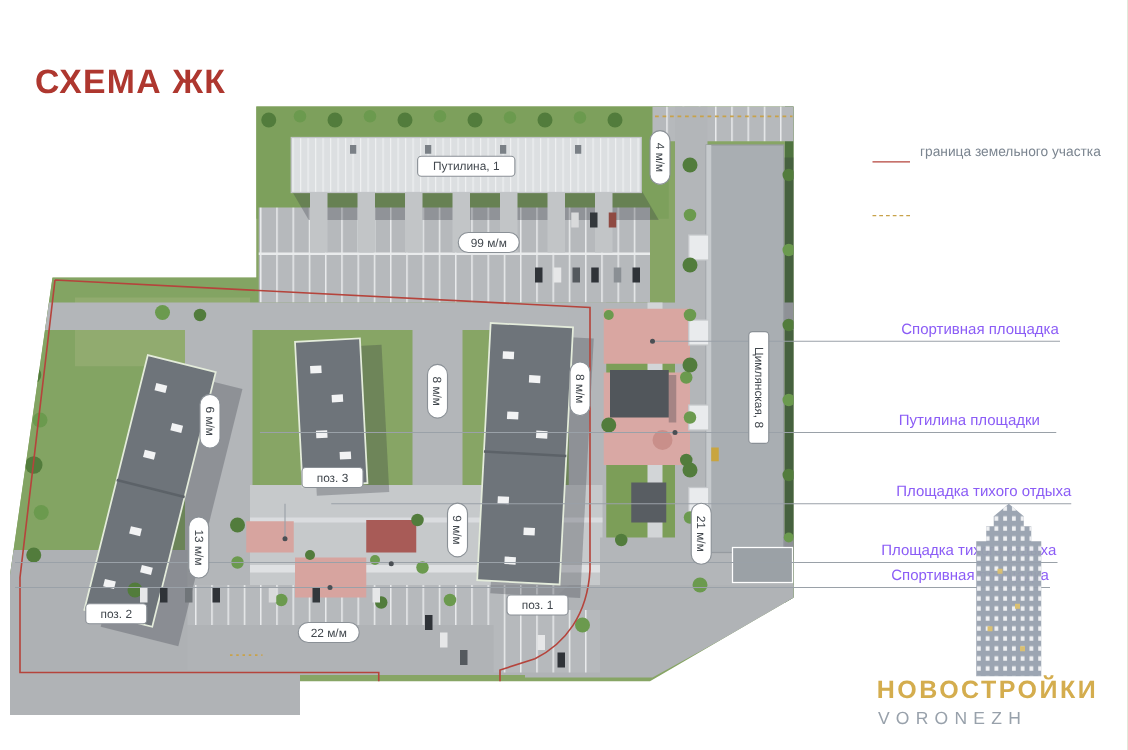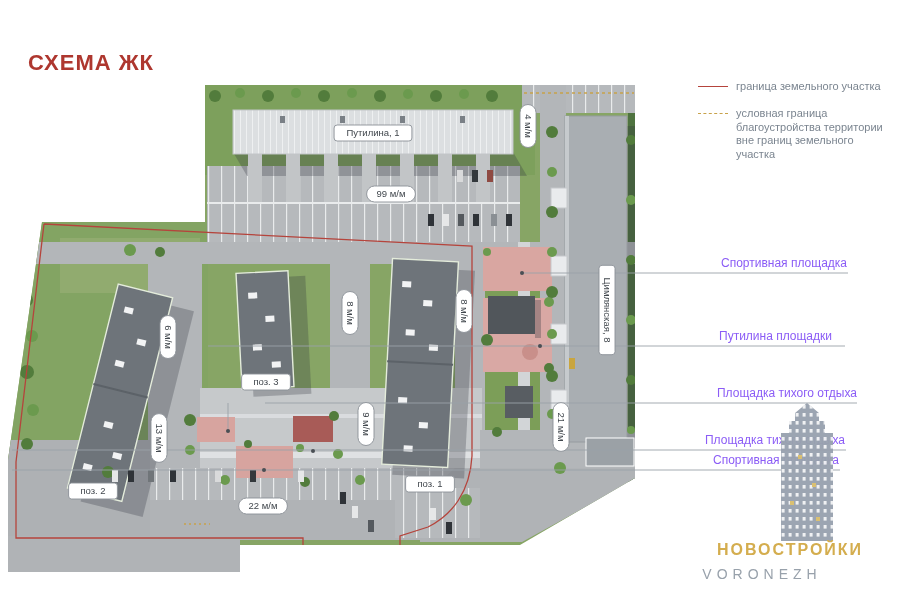--- a/index.html
+++ b/index.html
@@ -1,33 +1,33 @@
 <!DOCTYPE html>
 <html><head>
 <meta charset="utf-8">
 <style>
   html,body{margin:0;padding:0;background:#ffffff;}
   body{width:902px;height:600px;position:relative;overflow:hidden;
        font-family:"Liberation Sans", sans-serif;}
   .abs{position:absolute;}
   
-  .title{left:28px;top:50px;font-size:22px;font-weight:700;color:#ae372f;letter-spacing:1px;}
+  .title{left:28px;top:50px;font-size:27px;font-weight:700;color:#ae372f;letter-spacing:1px;}
   
   .legend{left:698px;top:80px;width:195px;color:#7b8590;font-size:11px;}
-  .legend-item{display:flex;align-items:flex-start;margin-bottom:13px;}
+  .legend-item{display:flex;align-items:flex-end;margin-bottom:13px;margin-top:36px;}
   .swatch{width:30px;margin:6px 8px 0 0;flex:0 0 30px;}
   .swatch.solid{border-top:1.6px solid #b5443c;}
   .swatch.dashed{border-top:1.6px dashed #c8a24a;}
   .legend-label{line-height:1.25;max-width:152px;}
   
   .callout{color:#8b5cf6;font-size:12px;white-space:nowrap;z-index:4;}
   
   .wm-tower{left:752px;top:403px;z-index:5;opacity:.96;}
   .wm-brand{left:695px;top:541px;width:190px;text-align:center;z-index:5;
-            font-size:16px;font-weight:700;letter-spacing:2px;color:#d4ad4e;}
+            font-size:20px;font-weight:700;letter-spacing:2px;color:#d4ad4e;}
   .wm-city{left:667px;top:566px;width:190px;text-align:center;z-index:5;
            font-size:14px;letter-spacing:5px;color:#98a1ab;}
   
   svg.map{position:absolute;left:0;top:0;z-index:1;}
   .leader{stroke:#9aa1a8;stroke-width:.9;fill:none;}
   .dot{fill:#4a4f54;}
   .badge-bg{fill:#ffffff;stroke:#8a9096;stroke-width:.9;}
   .badge-text{font-size:9.5px;fill:#41474d;text-anchor:middle;font-family:"Liberation Sans",sans-serif;}
   .t1{fill:#527c3c;} .t2{fill:#6b9a4e;}
   .bld{fill:#6e747a;stroke:#e4ecdb;stroke-width:1.4;}
@@ -322,21 +322,20 @@
 
 <div class="abs title">СХЕМА ЖК</div>
 
 <div class="abs legend">
   <div class="legend-item">
     <div class="swatch solid"></div>
     <div class="legend-label">граница земельного участка</div>
   </div>
   <div class="legend-item">
     <div class="swatch dashed"></div>
-    <div class="legend-label">условная граница благоустройства территории вне границ земельного участка</div>
   </div>
 </div>
 
 <div class="abs callout" style="right:55px;top:256px;">Спортивная площадка</div>
 <div class="abs callout" style="right:70px;top:329px;">Путилина площадки</div>
 <div class="abs callout" style="right:45px;top:386px;">Площадка тихого отдыха</div>
 <div class="abs callout" style="right:57px;top:433px;">Площадка тихого отдыха</div>
 <div class="abs callout" style="right:63px;top:453px;">Спортивная площадка</div>
 
 <svg class="abs wm-tower" width="110" height="142" viewBox="0 0 110 142">

